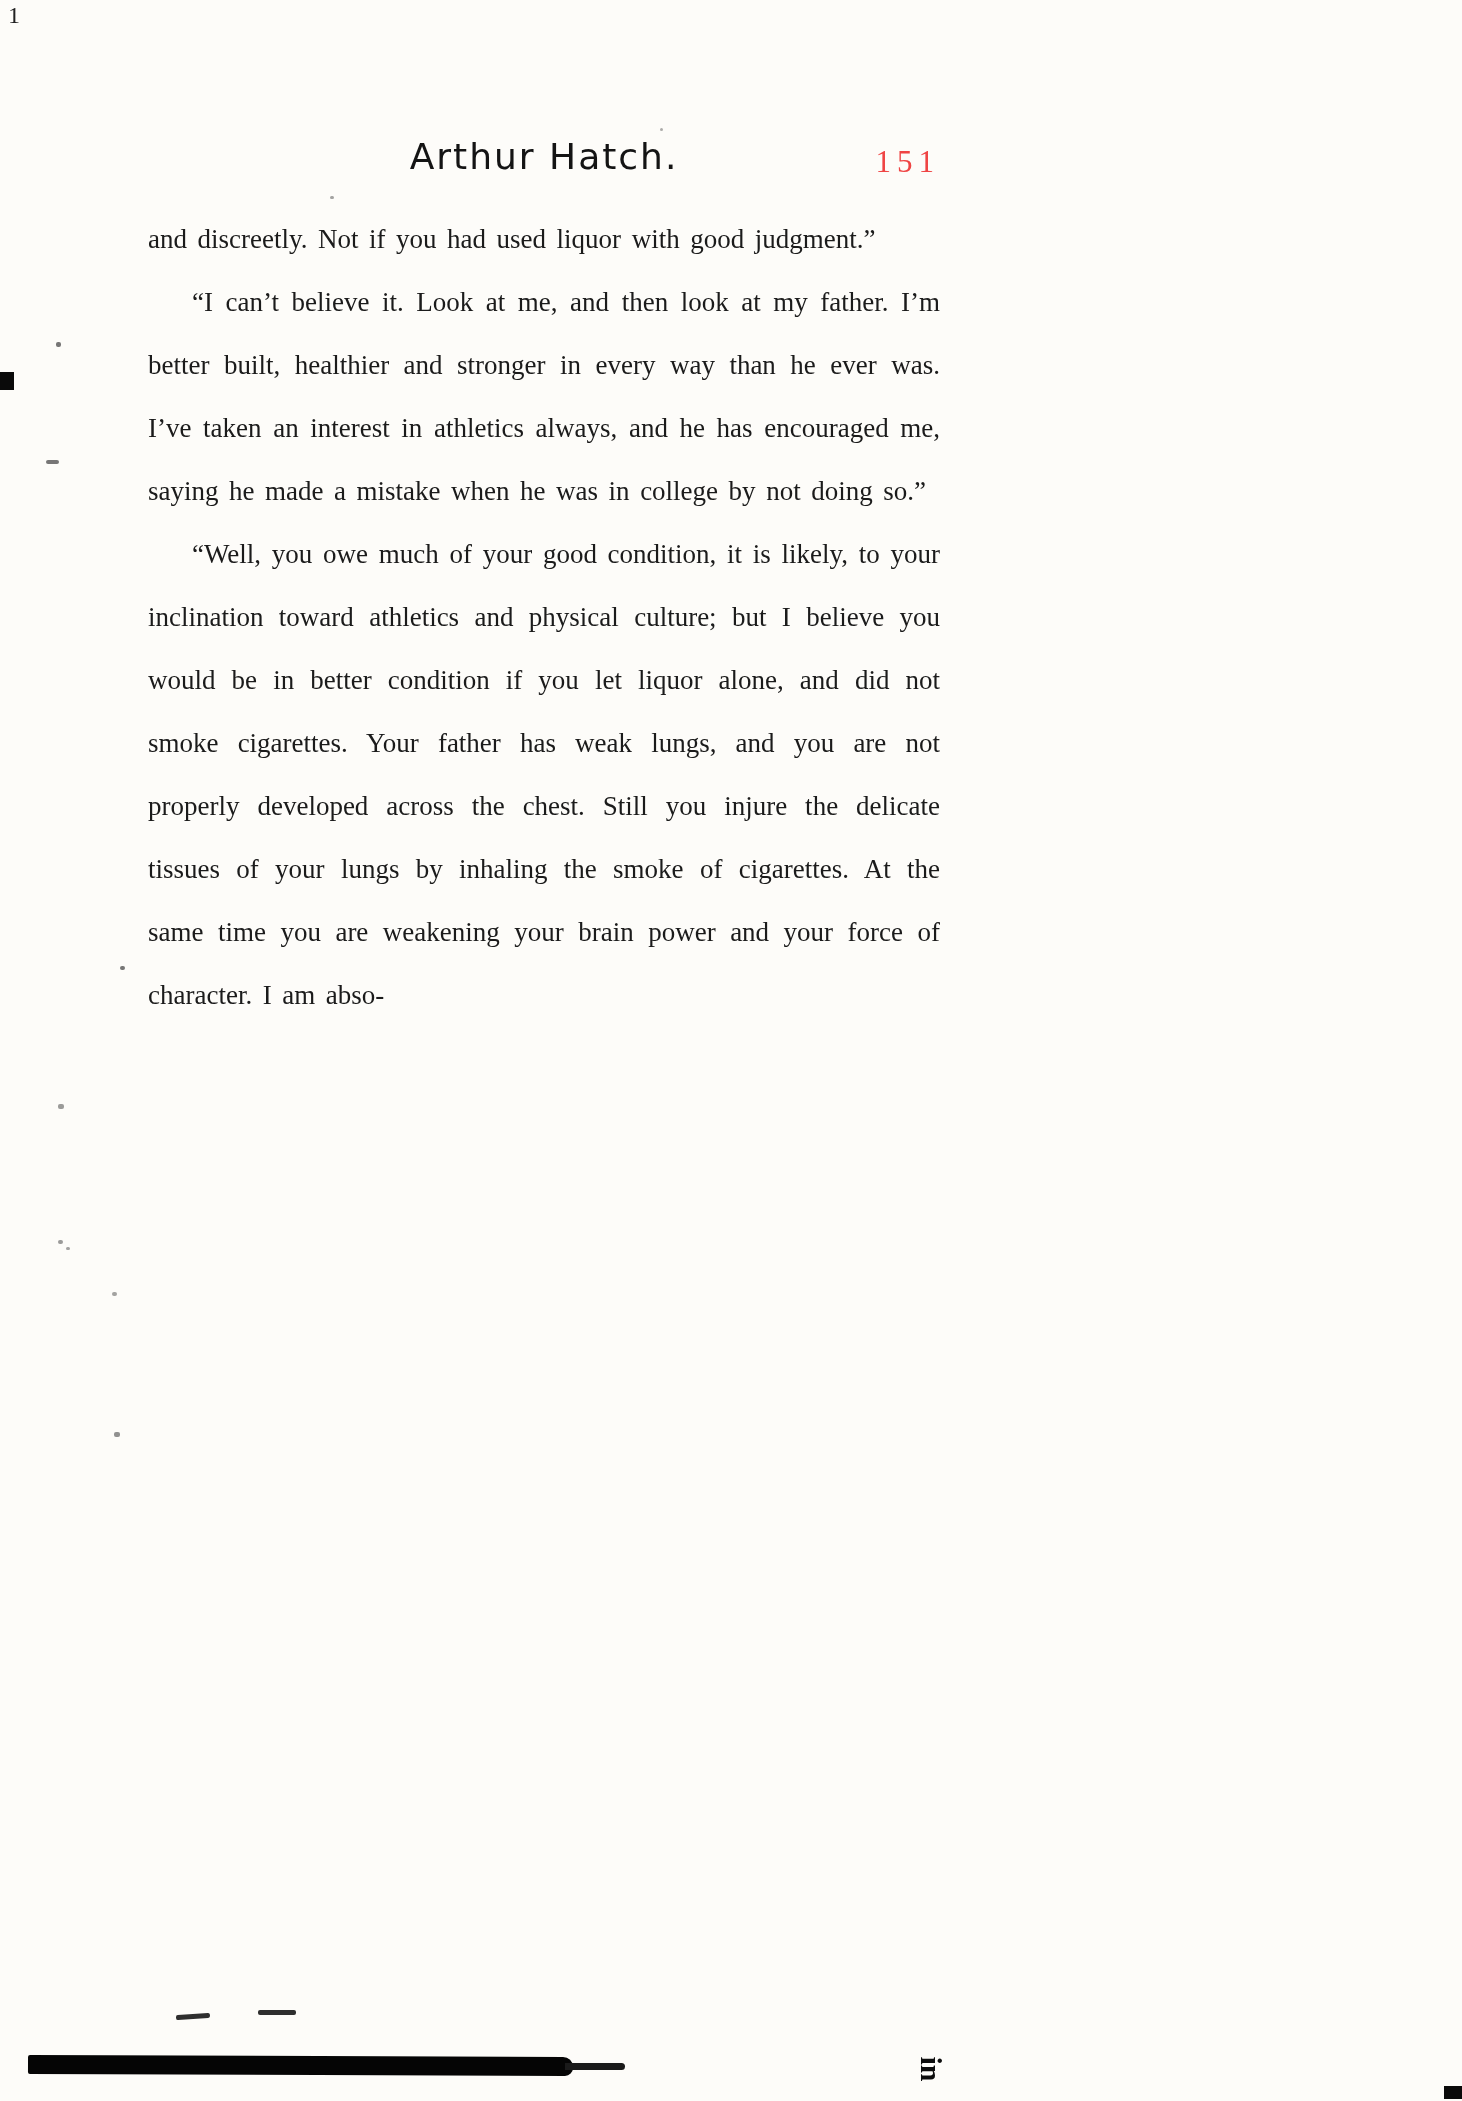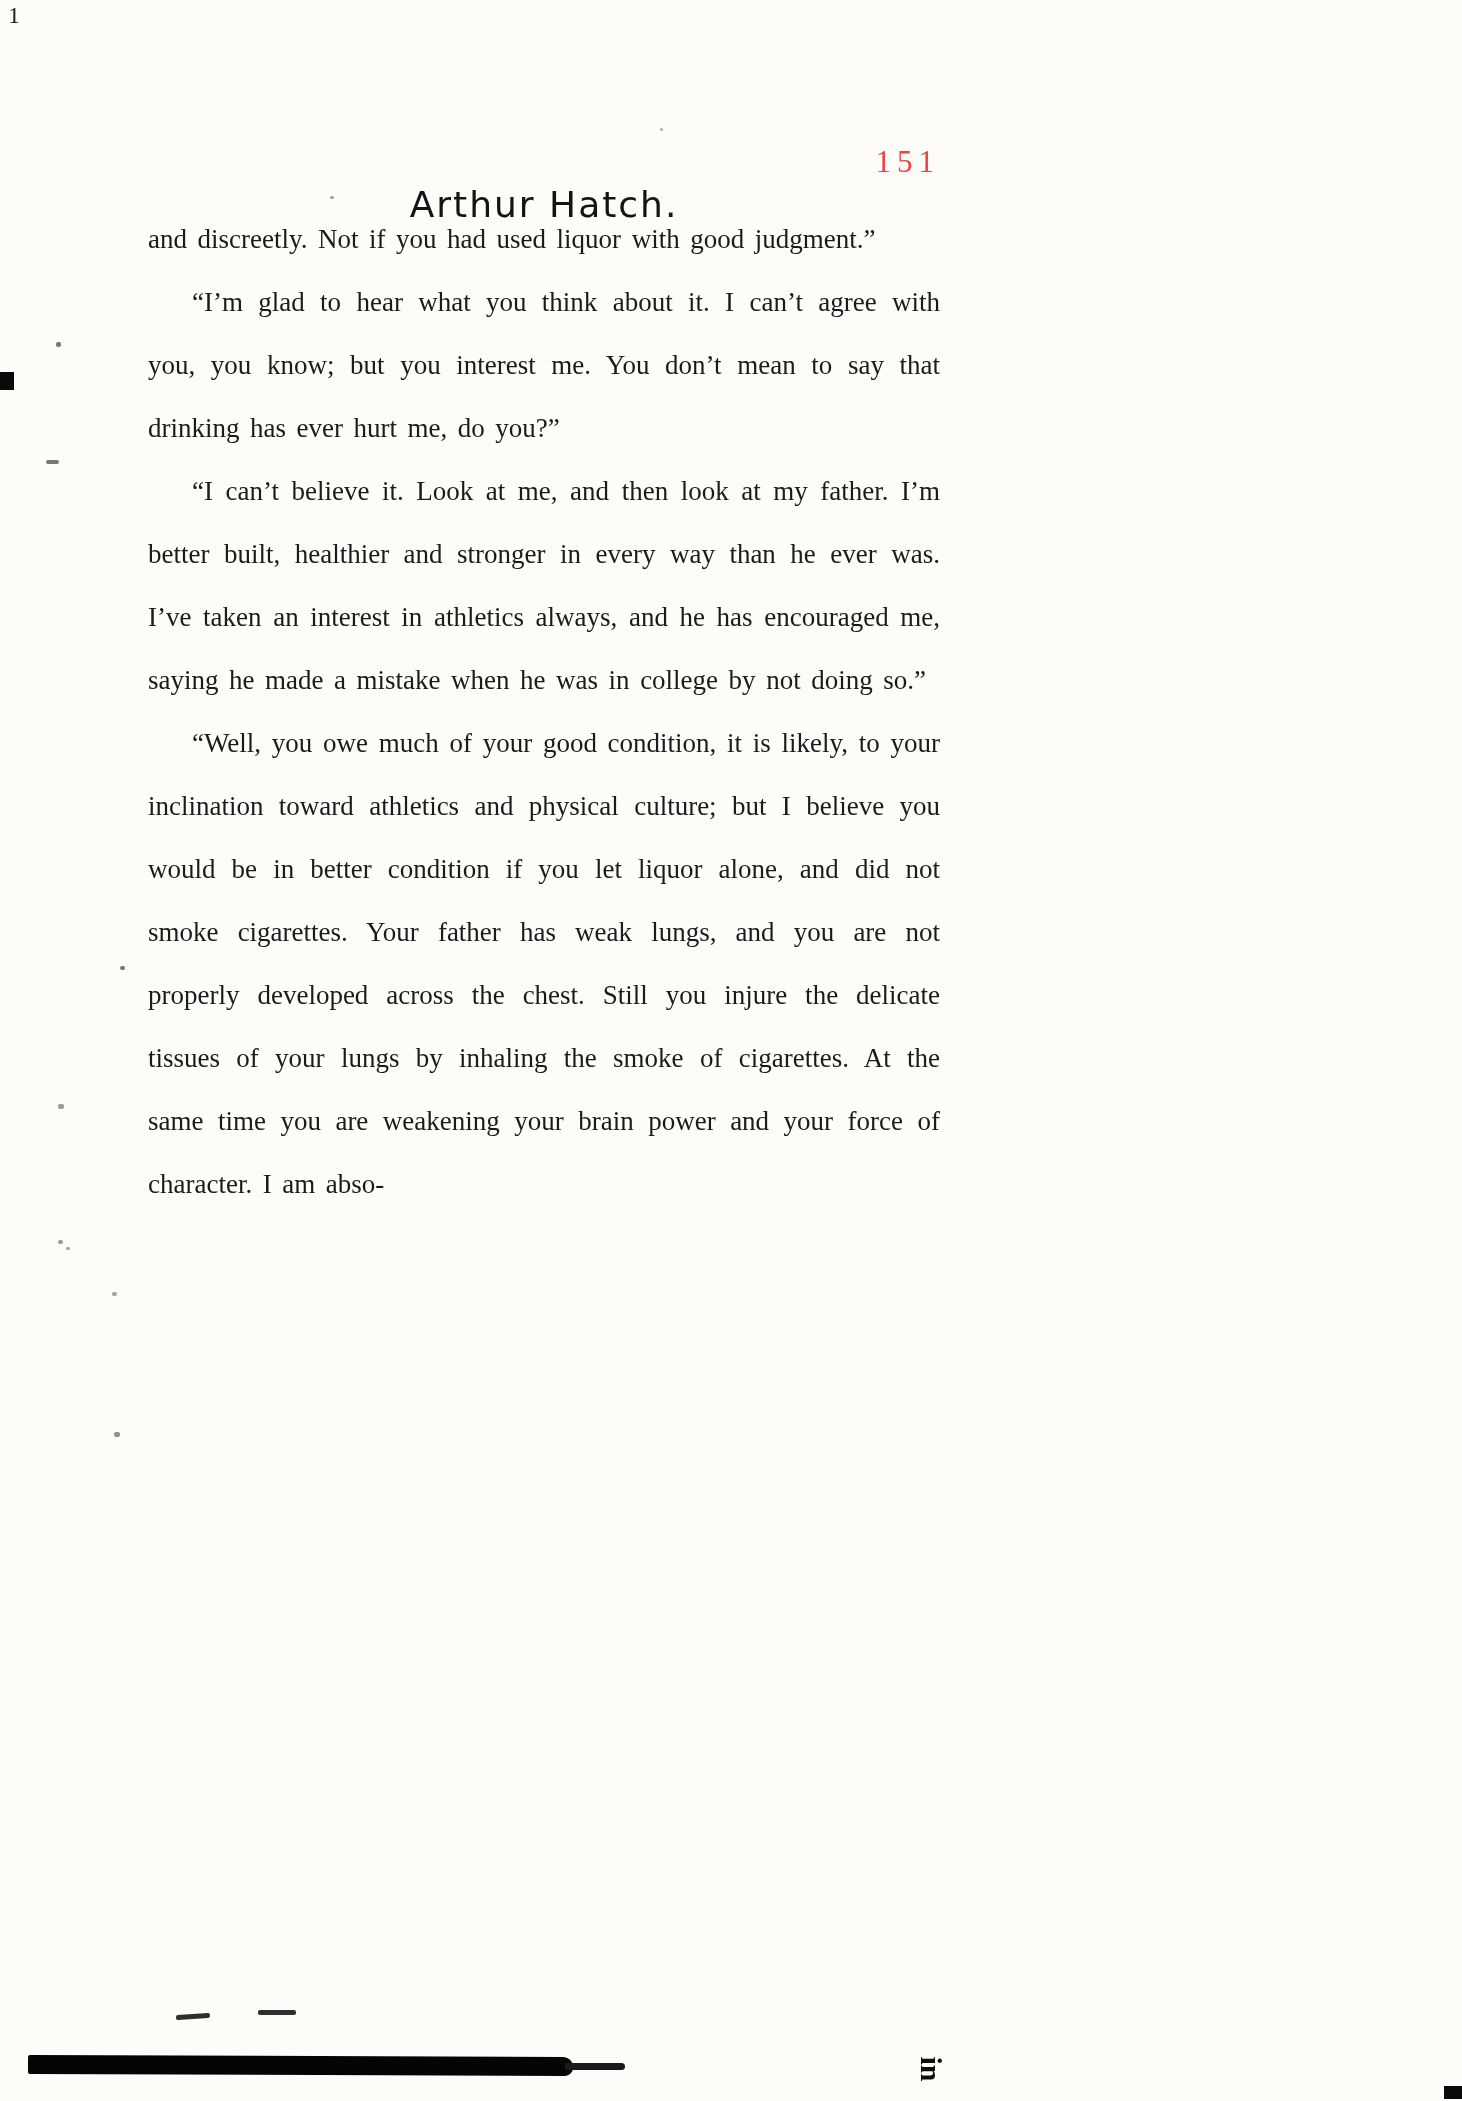--- a/index.html
+++ b/index.html
@@ -28,21 +28,20 @@
     top: 136px;
     width: 792px;
     height: 60px;
   }
   .running-title {
     text-align: center;
     font-family: "DejaVu Sans", "Liberation Sans", sans-serif;
     font-size: 36px;
     letter-spacing: 2px;
     color: #141414;
-    margin-top: 48px;
   }
   .page-number {
     position: absolute;
     right: 0px;
     top: 8px;
     font-size: 31px;
     letter-spacing: 6px;
     color: #ef4444;
   }
 
@@ -150,21 +149,20 @@
 
   <div class="corner-mark">1</div>
 
   <header class="page-header">
     <div class="running-title">Arthur Hatch.</div>
     <div class="page-number">151</div>
   </header>
 
   <main class="page-text">
       <p class="para">and discreetly. Not if you had used liquor with good judgment.”</p>
-      <p class="para indent">“I’m glad to hear what you think about it. I can’t agree with you, you know; but you interest me. You don’t mean to say that drinking has ever hurt me, do you?”</p>
       <p class="para indent">“I can’t believe it. Look at me, and then look at my father. I’m better built, healthier and stronger in every way than he ever was. I’ve taken an interest in athletics always, and he has encouraged me, saying he made a mistake when he was in college by not doing so.”</p>
       <p class="para indent">“Well, you owe much of your good condition, it is likely, to your inclination toward athletics and physical culture; but I believe you would be in better condition if you let liquor alone, and did not smoke cigarettes. Your father has weak lungs, and you are not properly developed across the chest. Still you injure the delicate tissues of your lungs by inhaling the smoke of cigarettes. At the same time you are weakening your brain power and your force of character. I am abso-</p>
     </main>
 
   <div class="speck s1"></div>
   <div class="speck s2"></div>
   <div class="speck s3"></div>
   <div class="speck s4"></div>
   <div class="speck s5"></div>
   <div class="speck s6"></div>

